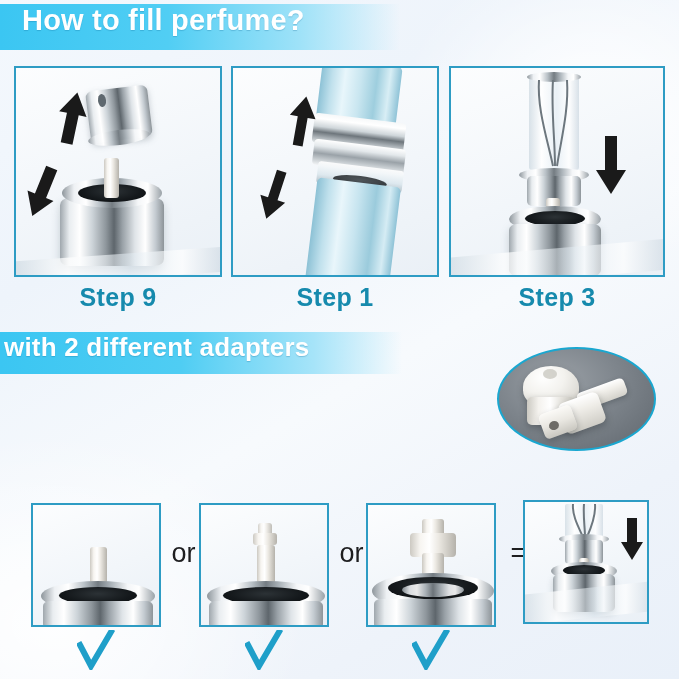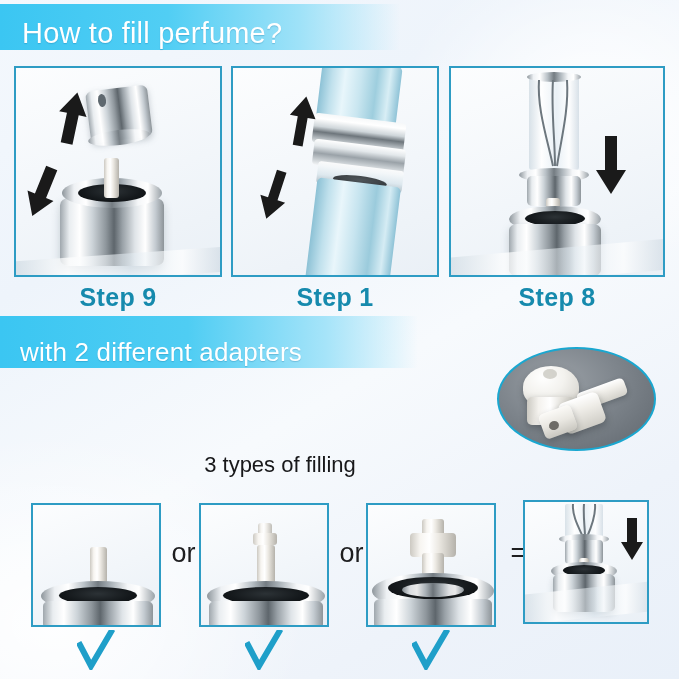--- a/index.html
+++ b/index.html
@@ -13,32 +13,32 @@
   #page{
     position:relative;width:679px;height:679px;
     background:
       radial-gradient(ellipse 320px 260px at 88% 16%, rgba(255,255,255,.95) 0%, rgba(255,255,255,0) 62%),
       radial-gradient(ellipse 420px 320px at 8% 92%, rgba(255,255,255,.9) 0%, rgba(255,255,255,0) 60%),
       linear-gradient(150deg,#f4f8fd 0%,#eef4fb 28%,#f7fafd 55%,#eef3fa 80%,#e9f0f9 100%);
   }
 
   
   .banner{
-    position:absolute;display:flex;align-items:flex-end;
-    color:#ffffff;font-weight:normal;letter-spacing:.2px;
+    position:absolute;display:flex;align-items:flex-start;
+    color:#ffffff;font-weight:bold;letter-spacing:.2px;
     text-shadow:0 1px 1px rgba(0,90,140,.25);
     white-space:nowrap;
   }
   #banner-title{
     left:0;top:4px;width:378px;height:46px;padding-left:22px;
     font-size:29px;
     background:linear-gradient(90deg,#3bc6f2 0%,#51cef4 42%,#9fe2f8 75%,rgba(214,241,252,0) 100%);
   }
   #banner-adapters{
-    left:0;top:316px;width:398px;height:52px;padding-left:20px;
+    left:0;top:332px;width:398px;height:42px;padding-left:4px;
     font-size:26px;
     background:linear-gradient(90deg,#3bc6f2 0%,#4fcdf3 45%,#a6e4f9 78%,rgba(219,243,253,0) 100%);
   }
 
   
   .frame{
     position:absolute;border:2px solid #2e9cc4;
     background:linear-gradient(160deg,#fcfdfe 0%,#f2f6fa 55%,#eaf0f6 100%);
     overflow:hidden;box-sizing:border-box;
   }
@@ -202,21 +202,21 @@
       <div class="glass" style="left:0px;top:180px;width:216px;height:31px;border-radius:0;
            transform:skewY(-5deg);opacity:.8;"></div>
 
       <span class="arrow" style="left:142px;top:66px;">
         <svg width="36" height="62" viewBox="0 0 36 62">
           <path d="M18 60 L3 36 L12 36 L12 2 L24 2 L24 36 L33 36 Z" fill="#1a1a1a"></path>
         </svg>
       </span>
     </div>
   </div>
-  <div class="step-label" style="left:449px;top:283px;width:216px;">Step 8</div>
+  <div class="step-label" style="left:449px;top:283px;width:216px;">Step 3</div>
 
   <div class="banner" id="banner-adapters">
     <span>with 2 different adapters</span>
   </div>
 
   <div id="adapters-oval">
 
     <div style="position:absolute;left:24px;top:17px;width:56px;height:42px;border-radius:50% 50% 42% 42%;
          background:radial-gradient(ellipse at 36% 26%,#ffffff 0%,#f3f2ee 42%,#dcdad4 78%,#c3c1ba 100%);
          box-shadow:0 3px 6px rgba(40,45,50,.35);"></div>
@@ -235,21 +235,20 @@
          background:linear-gradient(180deg,#ffffff 0%,#efedE8 38%,#cfcdc6 100%);
          box-shadow:0 3px 7px rgba(40,45,50,.35);"></div>
     <div style="position:absolute;left:42px;top:60px;width:34px;height:26px;border-radius:5px;
          transform:rotate(-20deg);
          background:linear-gradient(180deg,#fbfaf7 0%,#e9e7e1 50%,#c9c7c0 100%);
          box-shadow:0 3px 6px rgba(40,45,50,.3);"></div>
     <div style="position:absolute;left:50px;top:72px;width:10px;height:9px;border-radius:50%;
          background:#6e6c67;transform:rotate(-20deg);"></div>
   </div>
 
-  <div id="types-label">3 types of filling</div>
 
   <div class="frame" style="left:31px;top:503px;width:130px;height:124px;">
     <div class="photo">
       <div class="nozzle" style="left:57px;top:42px;width:17px;height:48px;"></div>
       <div class="chrome-ring" style="left:8px;top:76px;width:114px;height:30px;"></div>
       <div class="dark-hole" style="left:26px;top:82px;width:78px;height:17px;"></div>
       <div class="chrome-body" style="left:10px;top:96px;width:110px;height:28px;border-radius:7px/5px;"></div>
     </div>
   </div>
   <div class="sep" style="left:161px;top:538px;width:45px;">or</div>

